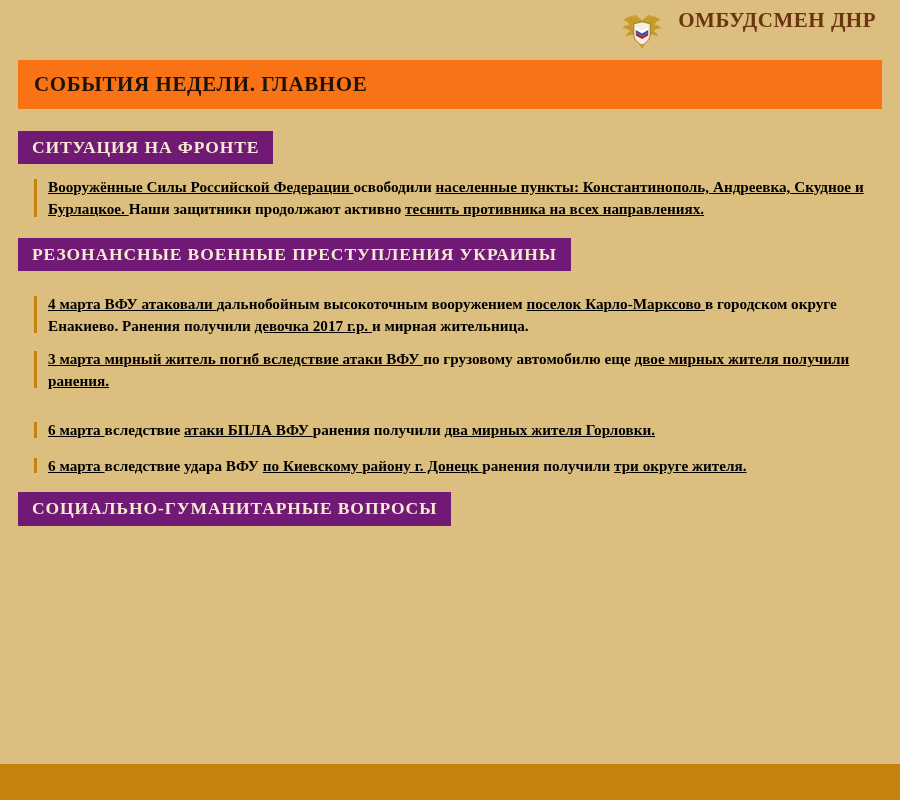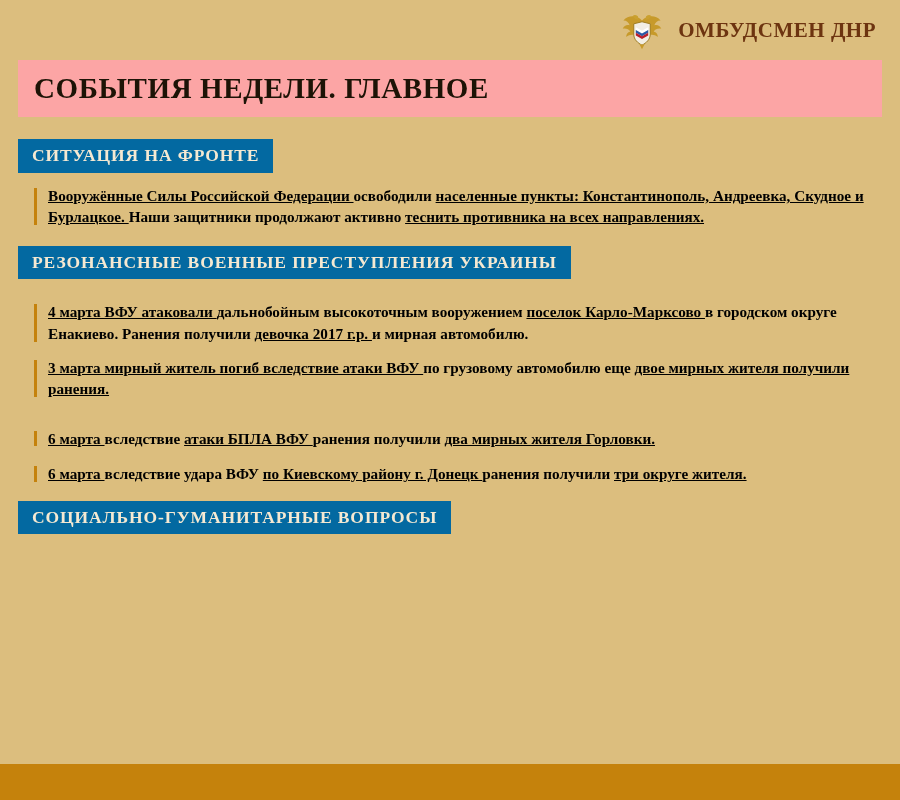--- a/index.html
+++ b/index.html
@@ -28,21 +28,20 @@
   .brand-bar {
     height: 60px;
     display: flex;
     align-items: center;
     justify-content: flex-end;
     padding-right: 24px;
     box-sizing: border-box;
   }
   .brand {
     display: flex;
-    align-items: center;
     gap: 14px;
   }
   .emblem {
     width: 44px;
     height: 44px;
     display: block;
   }
   .brand-title {
     font-family: "Liberation Serif", "DejaVu Serif", serif;
     font-weight: bold;
@@ -50,37 +49,37 @@
     letter-spacing: 0.5px;
     color: #6d3410;
     white-space: nowrap;
   }
 
   
   .main-title-wrap {
     padding: 0 18px;
   }
   .main-title {
-    background: #fca5a5;
+    background: #f97316;
     color: #1d1306;
     font-weight: bold;
-    font-size: 29px;
+    font-size: 21px;
     letter-spacing: 0.6px;
     padding: 13px 16px 14px 16px;
     box-sizing: border-box;
     line-height: 1.05;
   }
 
   
   .section-head-wrap {
     padding: 0 18px;
   }
   .section-head {
     display: inline-block;
-    background: #0369a1;
+    background: #701a75;
     color: #f5e9d2;
     font-weight: bold;
     font-size: 17.5px;
     letter-spacing: 0.9px;
     padding: 7px 14px 8px 14px;
     line-height: 1.05;
     box-sizing: border-box;
   }
 
   
@@ -175,21 +174,21 @@
         <div class="item">
           <p><span class="hl">Вооружённые Силы Российской Федерации </span><span class="dk">освободили </span><span class="hl">населенные пункты: Константинополь, Андреевка, Скудное и Бурлацкое. </span><span class="dk"> Наши защитники продолжают активно </span><span class="hl">теснить противника на всех направлениях.</span></p>
         </div>
       </div>
       <div class="sp-18"></div>
       <div class="section-head-wrap"><div class="section-head">РЕЗОНАНСНЫЕ ВОЕННЫЕ ПРЕСТУПЛЕНИЯ УКРАИНЫ</div></div>
       <div class="sp-10"></div>
       <div class="items">
         <div class="sp-12"></div>
         <div class="item">
-          <p><span class="hl">4 марта ВФУ атаковали </span><span class="dk">дальнобойным высокоточным вооружением </span><span class="hl">поселок Карло-Марксово </span><span class="dk">в городском округе Енакиево. Ранения получили </span><span class="hl">девочка 2017 г.р. </span><span class="dk">и мирная автомобилю.</span></p>
+          <p><span class="hl">4 марта ВФУ атаковали </span><span class="dk">дальнобойным высокоточным вооружением </span><span class="hl">поселок Карло-Марксово </span><span class="dk">в городском округе Енакиево. Ранения получили </span><span class="hl">девочка 2017 г.р. </span><span class="dk">и мирная жительница.</span></p>
         </div>
         <div class="sp-12"></div>
         <div class="item">
           <p><span class="hl">3 марта мирный житель погиб вследствие атаки ВФУ </span><span class="dk">по грузовому автомобилю еще </span><span class="hl">двое мирных жителя получили ранения.</span></p>
         </div>
         <div class="sp-12"></div>
         <div class="sp-16"></div>
         <div class="item">
           <p><span class="hl">6 марта </span><span class="dk">вследствие </span><span class="hl">атаки БПЛА ВФУ </span><span class="dk">ранения получили </span><span class="hl">два мирных жителя Горловки.</span></p>
         </div>

